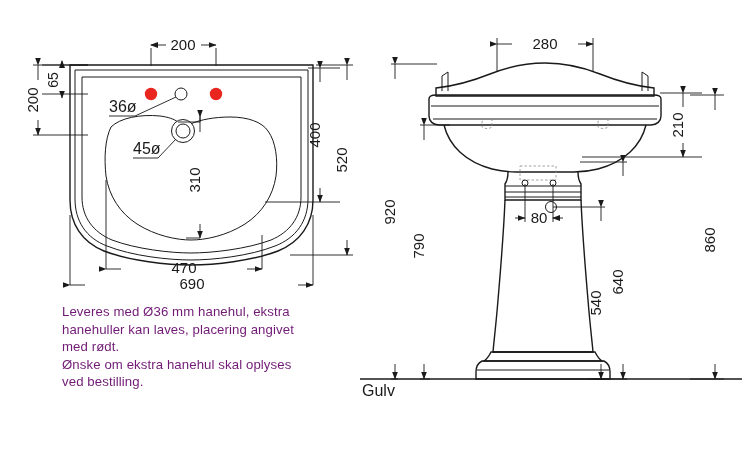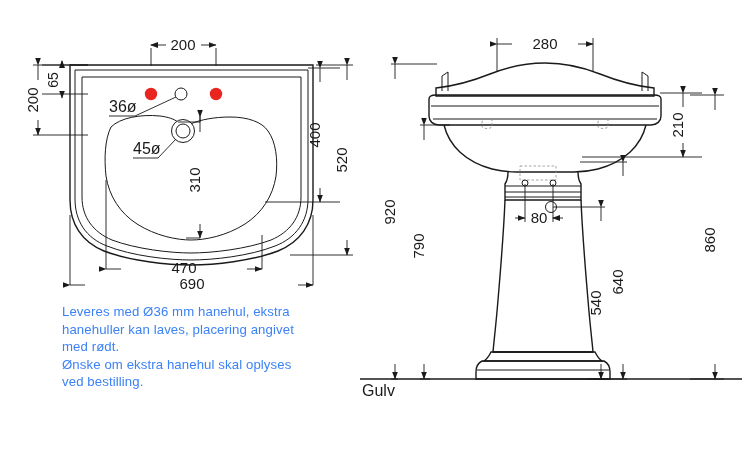--- a/index.html
+++ b/index.html
@@ -49,21 +49,21 @@
     fill: #1a1a1a;
   }
   .note {
     position: absolute;
     left: 62px;
     top: 303px;
     width: 290px;
     font-family: "Liberation Sans", sans-serif;
     font-size: 13.2px;
     line-height: 17.5px;
-    color: #3b82f6;
+    color: #701a75;
     white-space: pre-line;
     letter-spacing: 0.1px;
   }
 </style>
 </head>
 <body>
 
 <div id="sheet">
 
   <svg width="745" height="462" viewBox="0 0 745 462">

